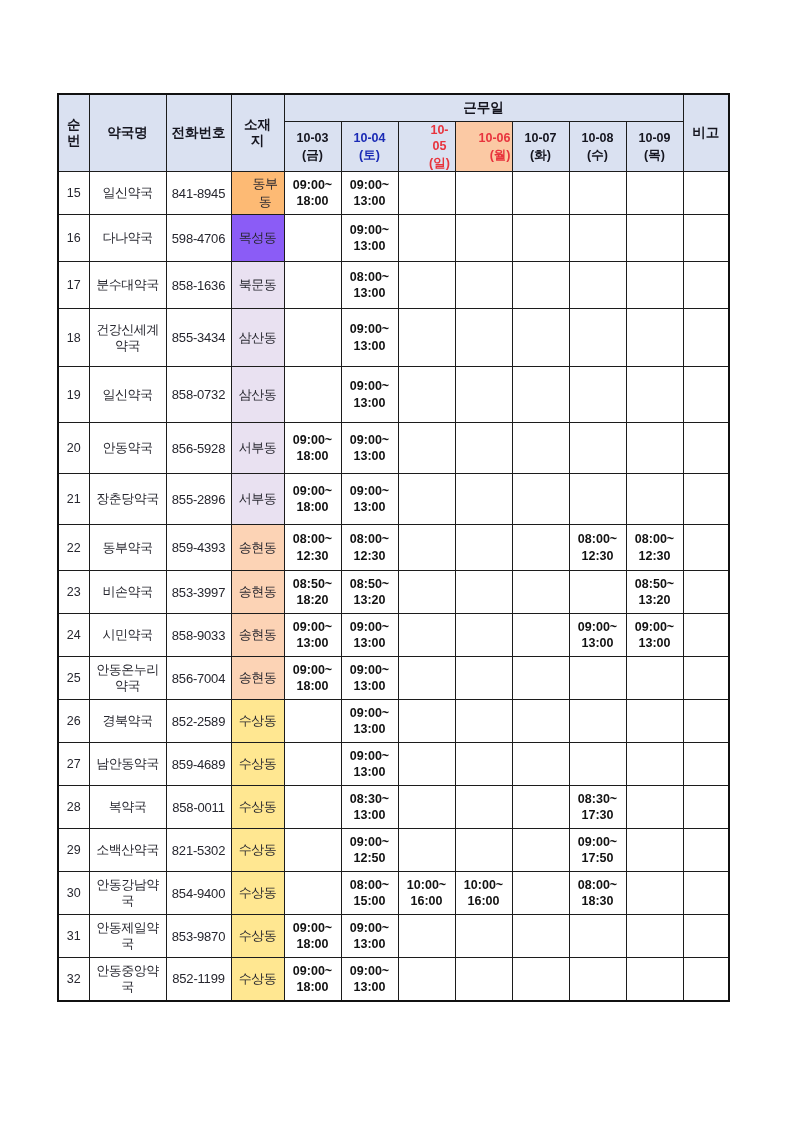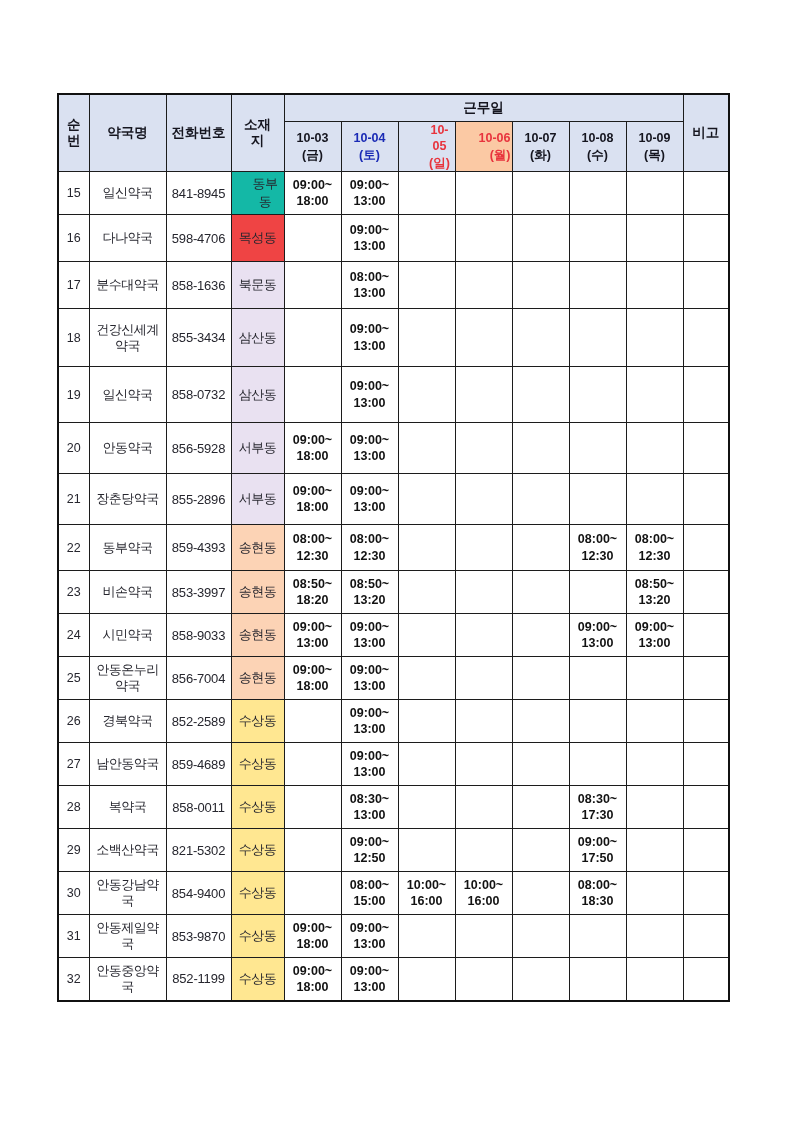--- a/index.html
+++ b/index.html
@@ -81,37 +81,37 @@
 (수)</th>
           <th class="date-th" style="color: rgb(21, 21, 31);">10-09
 (목)</th>
         </tr>
     </thead>
     <tbody id="table-body">
         <tr>
           <td class="num">15</td>
           <td class="name">일신약국</td>
           <td class="phone">841-8945</td>
-          <td class="loc" style="background: #14b8a6; padding-left: 16px;">동부동</td>
+          <td class="loc" style="background: #fdba74; padding-left: 16px;">동부동</td>
           <td class="time">09:00~
 18:00</td>
           <td class="time">09:00~
 13:00</td>
           <td class="time"></td>
           <td class="time"></td>
           <td class="time"></td>
           <td class="time"></td>
           <td class="time"></td>
           <td class="remark"></td>
         </tr>
         <tr>
           <td class="num">16</td>
           <td class="name">다나약국</td>
           <td class="phone">598-4706</td>
-          <td class="loc" style="background: #ef4444;">목성동</td>
+          <td class="loc" style="background: #8b5cf6;">목성동</td>
           <td class="time"></td>
           <td class="time">09:00~
 13:00</td>
           <td class="time"></td>
           <td class="time"></td>
           <td class="time"></td>
           <td class="time"></td>
           <td class="time"></td>
           <td class="remark"></td>
         </tr>

